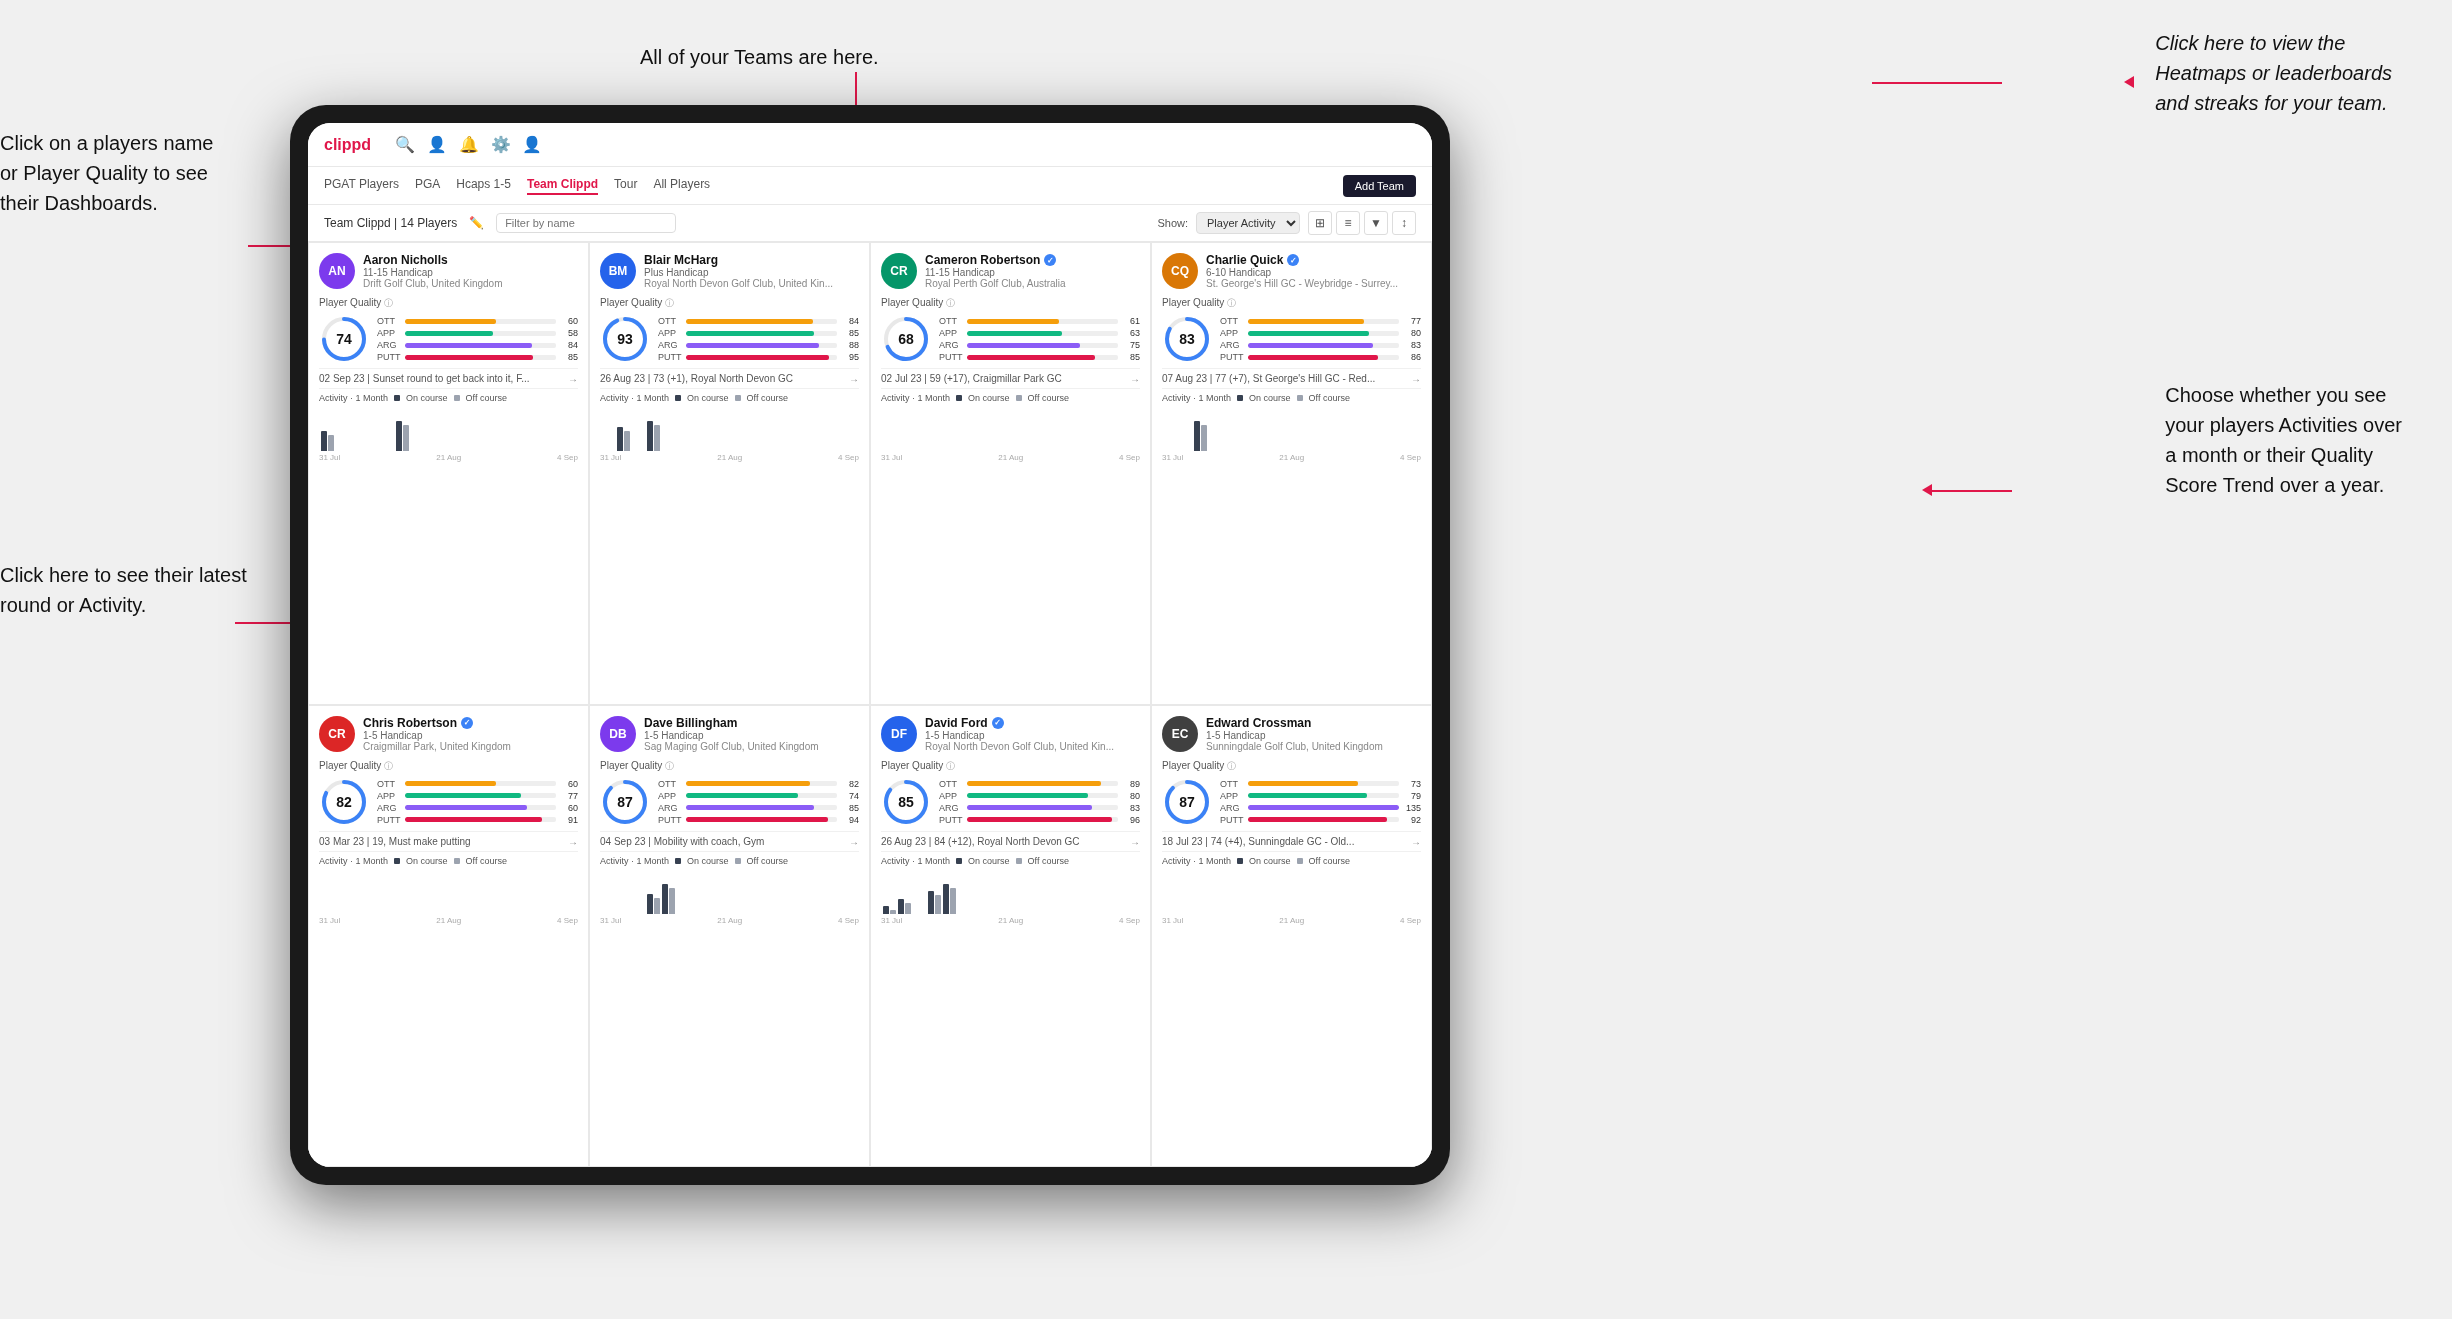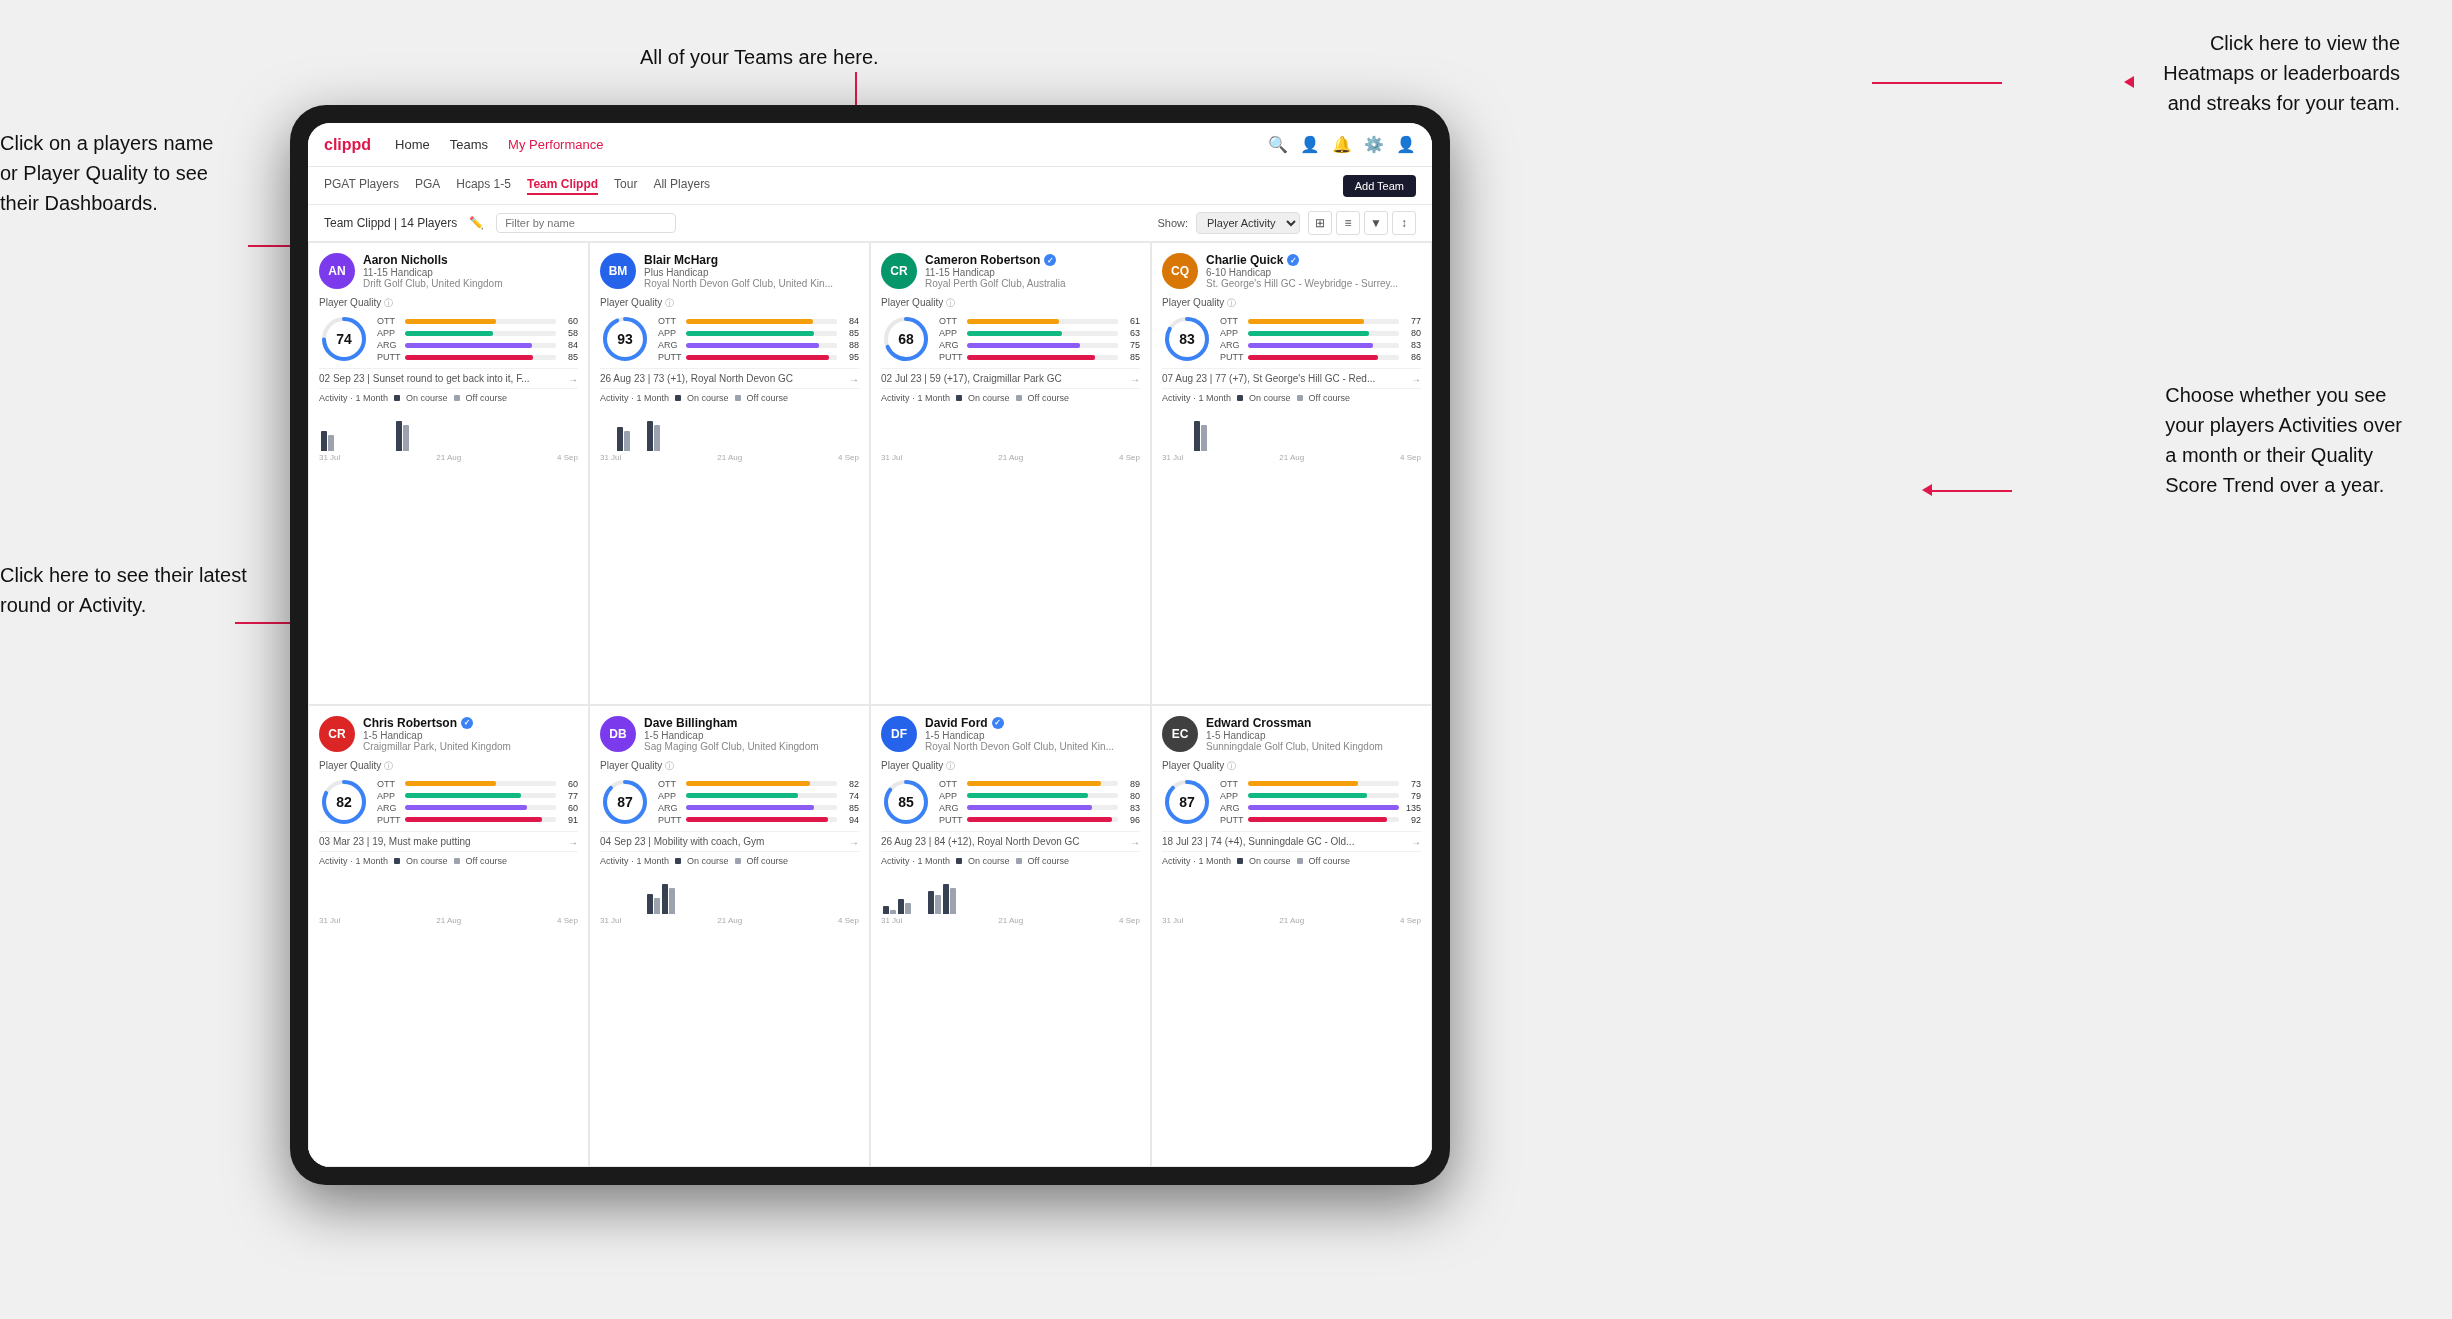--- a/index.html
+++ b/index.html
@@ -427,21 +427,21 @@
       font-weight: 400;
     }
   </style>
 </head>
 <body>
 
 <div class="ann-box" style="top: 42px; left: 640px; text-align: center;">
   <span>All of your Teams are here.</span>
 </div>
 
-<div class="ann-box" style="top: 28px; right: 52px; text-align: right;">
+<div class="ann-box" style="top: 28px; right: 60px; text-align: left; font-style: italic;">
   <div>Click here to view the</div>
   <div>Heatmaps or leaderboards</div>
   <div>and streaks for your team.</div>
 </div>
 
 <div class="ann-box" style="top: 128px; left: 0px;">
   <div>Click on a players name</div>
   <div>or Player Quality to see</div>
   <div>their Dashboards.</div>
 </div>
@@ -471,25 +471,20 @@
 <div style="position:absolute; left: 351px; top: 616px; border-top: 6px solid transparent; border-bottom: 6px solid transparent; border-left: 10px solid #e0174a;"></div>
 
 <div style="position:absolute; right: 440px; top: 490px; width: 80px; height: 2px; background: #e0174a;"></div>
 <div style="position:absolute; right: 520px; top: 484px; border-top: 6px solid transparent; border-bottom: 6px solid transparent; border-right: 10px solid #e0174a;"></div>
 
 <div class="tablet-frame">
   <div class="tablet-screen">
 
     <div class="nav-bar">
       <div class="nav-logo">clippd</div>
-      <div class="nav-links">
-        <span class="nav-link">Home</span>
-        <span class="nav-link">Teams</span>
-        <span class="nav-link active">My Performance</span>
-      </div>
       <div class="nav-icons">
         <span class="nav-icon">🔍</span>
         <span class="nav-icon">👤</span>
         <span class="nav-icon">🔔</span>
         <span class="nav-icon">⚙️</span>
         <span class="nav-icon">👤</span>
       </div>
     </div>
 
     <div class="sub-nav">

